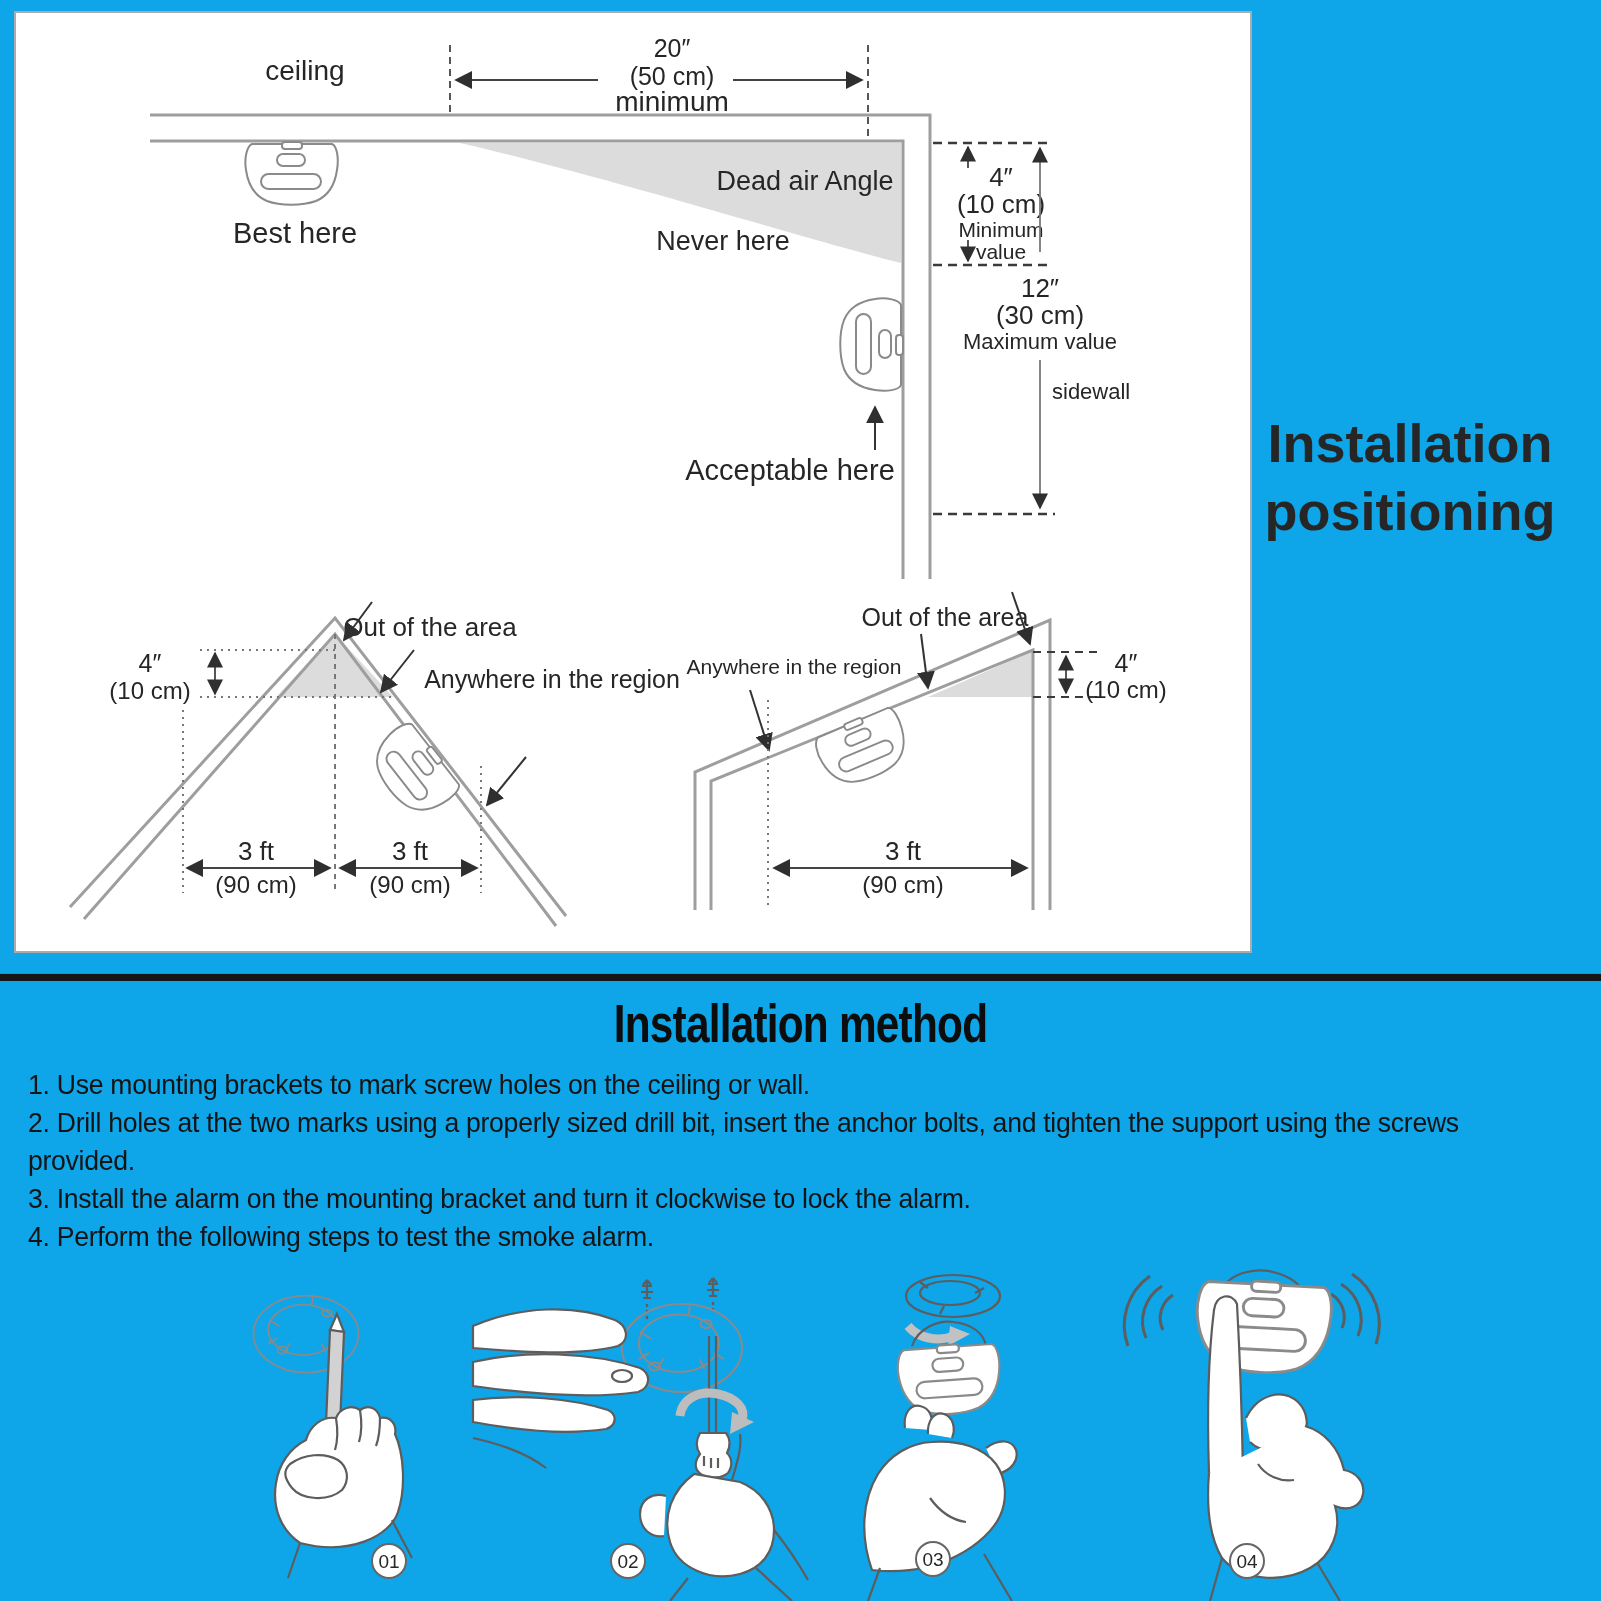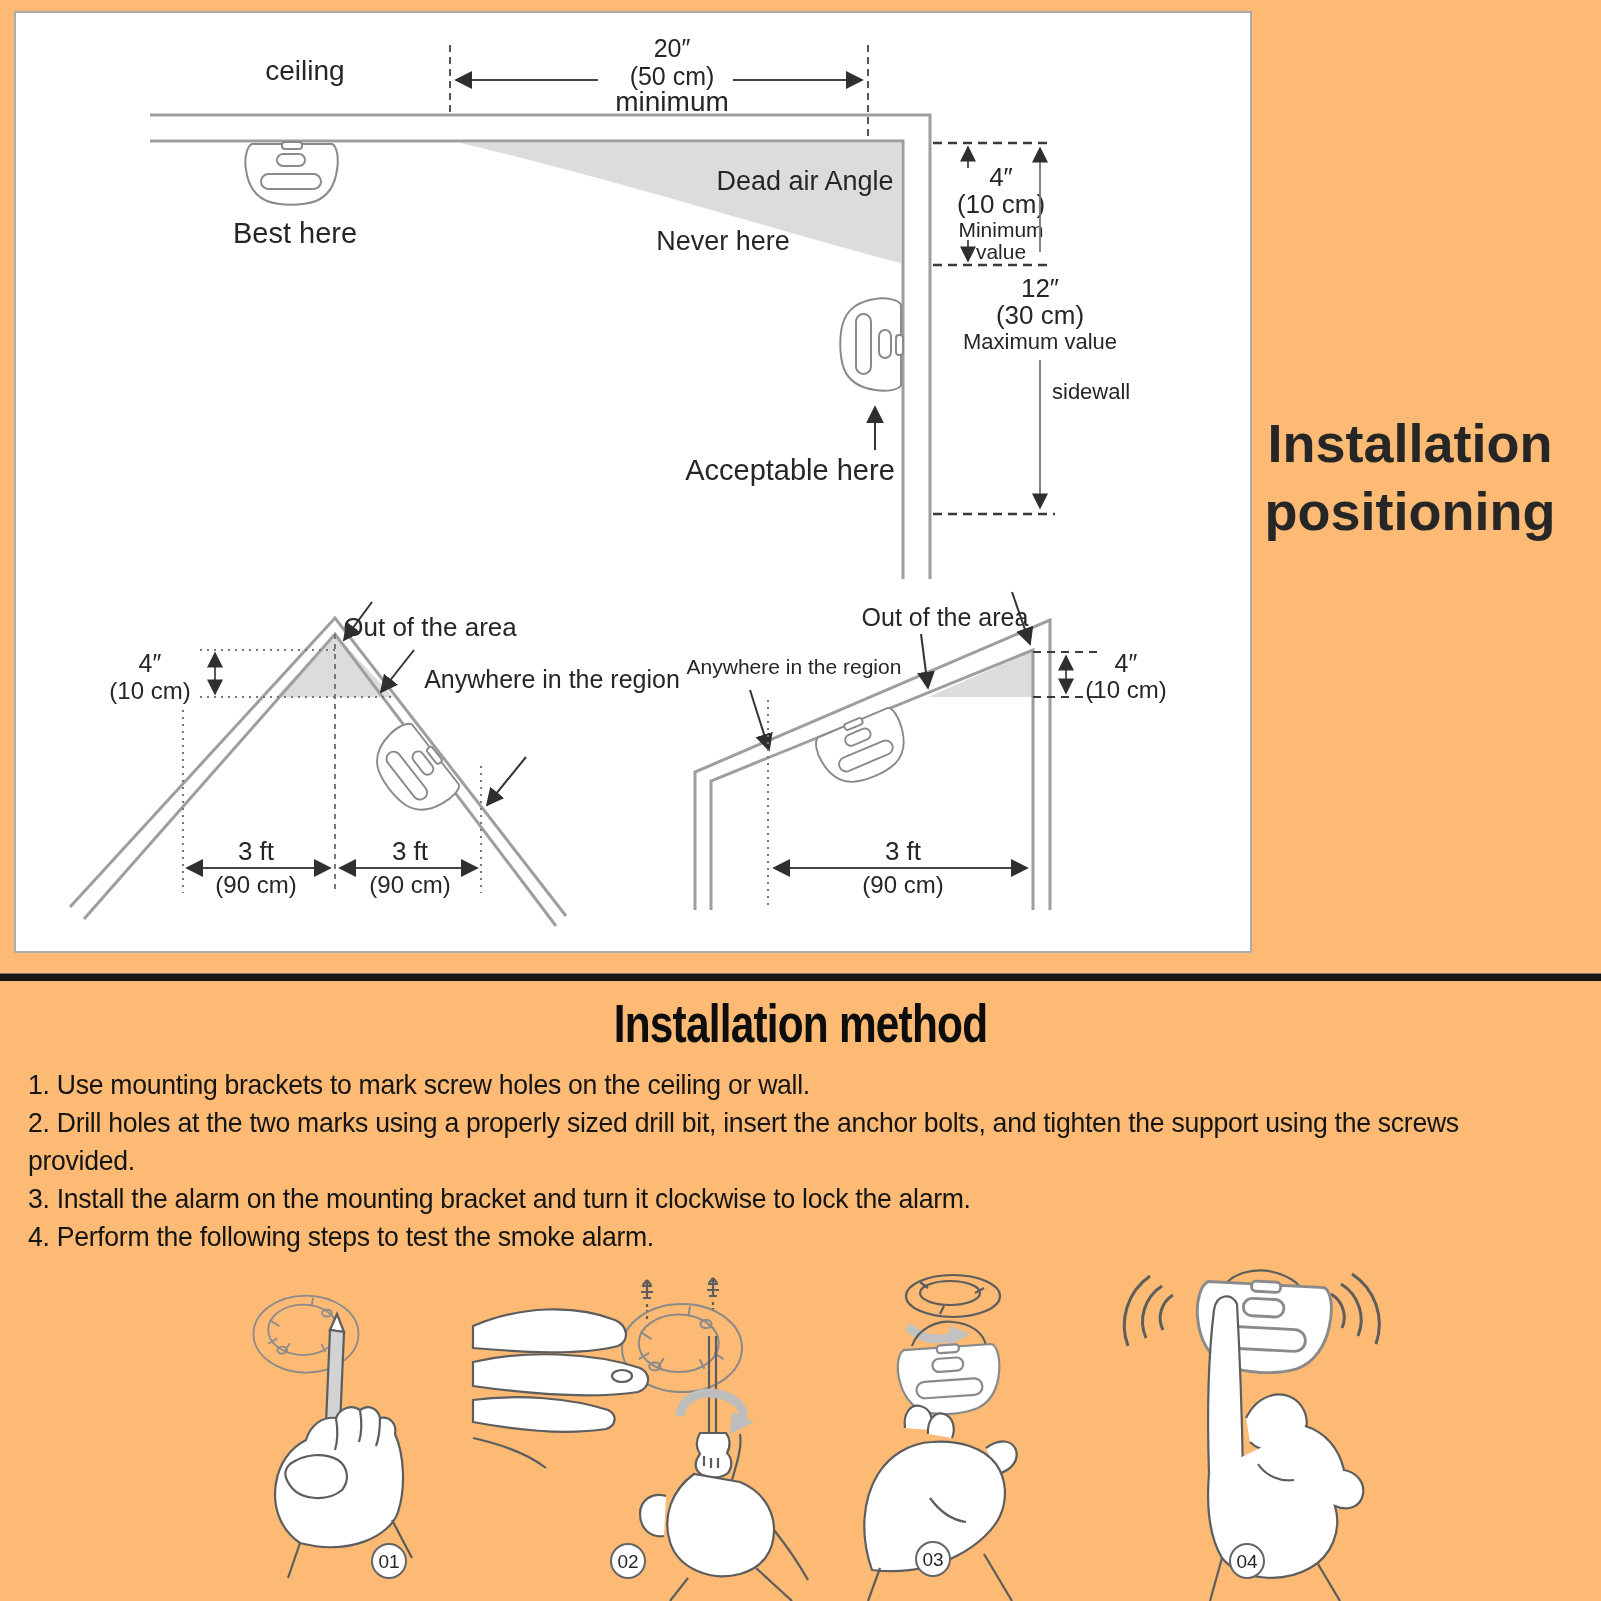--- a/index.html
+++ b/index.html
@@ -1,17 +1,17 @@
 <!DOCTYPE html>
 <html><head>
 <meta charset="utf-8">
 <style>
   html,body{margin:0;padding:0;background:#fff;}
   body{width:1601px;height:1601px;position:relative;font-family:"Liberation Sans",sans-serif;}
-  .page{position:absolute;inset:0;background:#fdba74;overflow:hidden;padding-left:8px;}
+  .page{position:absolute;inset:0;background:#0ea5e9;overflow:hidden;padding-left:8px;}
   svg{display:block;}
   svg text{fill:#262626;}
   .divider{position:absolute;top:973px;left:0;width:1601px;height:7px;background:#161616;border-top:1px solid #777;}
   .method-title{position:absolute;top:993px;left:0;width:1601px;margin:0;text-align:center;
     font-size:53px;font-weight:bold;color:#0d0d0d;transform:scaleX(0.80);transform-origin:50% 50%;letter-spacing:-1px;}
   .steps{position:absolute;top:1066px;left:28px;width:1565px;font-size:28px;line-height:38px;color:#141414;
     transform:scaleX(0.95);transform-origin:0 0;letter-spacing:-0.3px;}
   .steps p{margin:0;}
   .pos-svg{position:absolute;top:0;left:0;}
   .illus-svg{position:absolute;top:1268px;left:0;}

